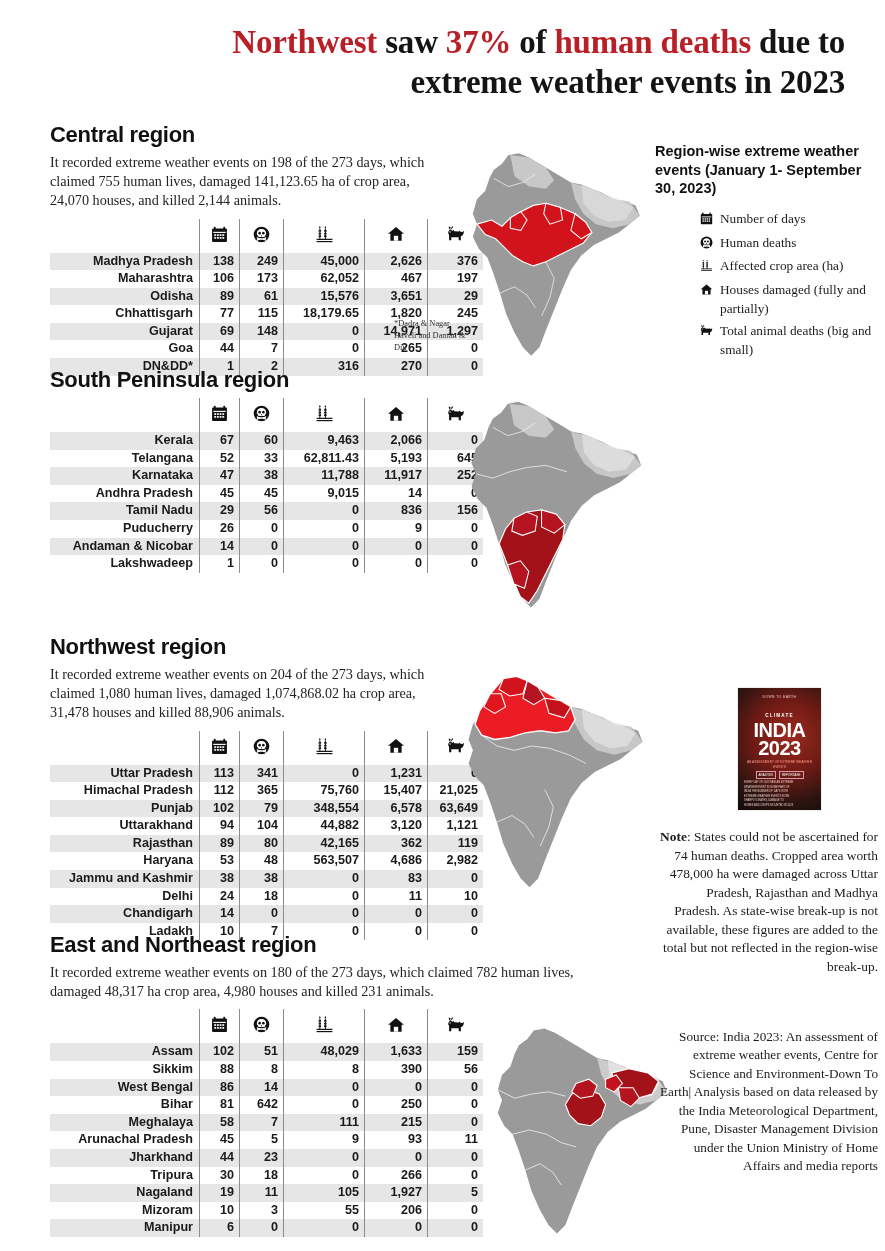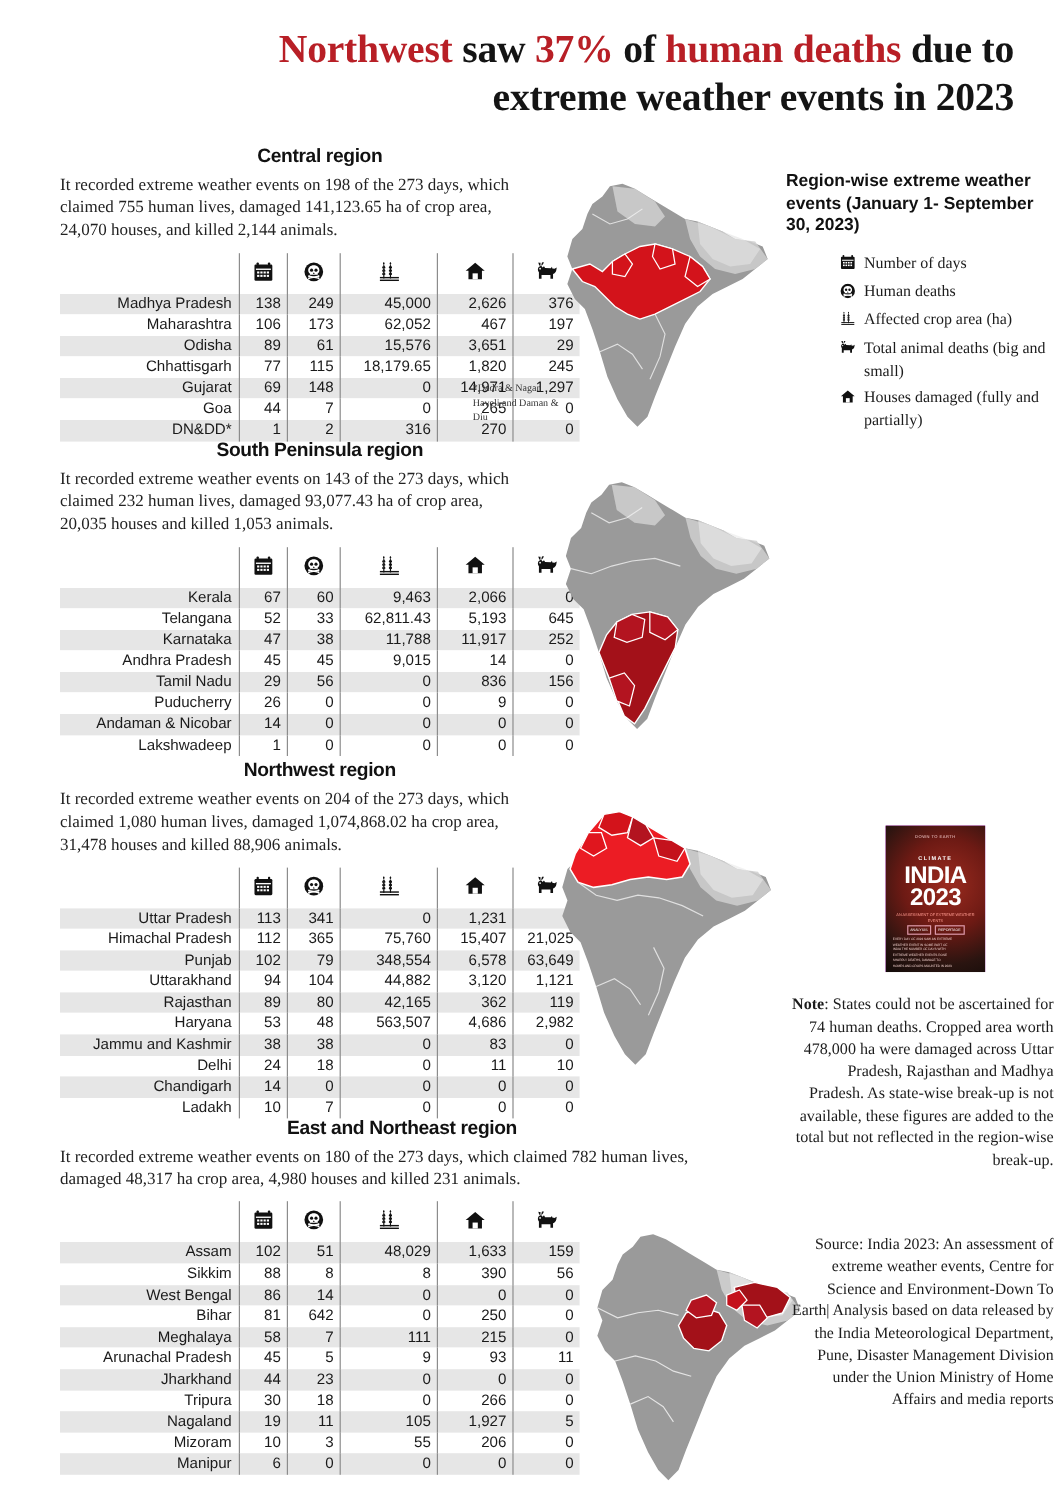--- a/index.html
+++ b/index.html
@@ -33,42 +33,41 @@
   .headline .hl-red { color: #B81F26; }
 
   
   .section {
     position: absolute;
     left: 50px;
   }
   .sec-title {
     font-family: "Liberation Sans", "DejaVu Sans", sans-serif;
     font-weight: bold;
-    font-size: 16px;
+    font-size: 22px;
     letter-spacing: -0.3px;
     color: #111;
     margin: 0 0 5px 0;
-    text-align: center;
   }
   .sec-desc {
     font-family: "Liberation Serif", "DejaVu Serif", serif;
     font-size: 14.2px;
     line-height: 1.35;
     color: #222;
     margin: 0 0 8px 0;
     max-width: 395px;
   }
   .sec-desc.wide { max-width: 570px; }
 
   
   table.dt {
     border-collapse: collapse;
     font-family: "Liberation Sans", "DejaVu Sans", sans-serif;
     font-size: 12.6px;
-    font-weight: normal;
+    font-weight: bold;
     color: #1a1a1a;
   }
   table.dt th, table.dt td {
     padding: 0;
     vertical-align: middle;
   }
   table.dt thead th {
     height: 34px;
     text-align: center;
     border-left: 1px solid #8c8c8c;
@@ -422,21 +421,20 @@
         <path d="M46 52 L60 60 L74 56 L86 48"></path>
         <path d="M52 162 L66 156 L78 164 L86 176"></path>
         <path d="M96 132 L104 148 L100 166 L92 184"></path>
       </g>
     </g>
   </svg>
 </div>
 
 <div class="section" style="top:367px;">
   <h2 class="sec-title">South Peninsula region</h2>
-  <p class="sec-desc">It recorded extreme weather events on 143 of the 273 days, which claimed 232 human lives, damaged 93,077.43 ha of crop area, 20,035 houses and killed 1,053 animals.</p>
   <table class="dt">
     <thead>
       <tr>
         <th class="lbl-h c-lbl"></th>
         <th class="c-days"><span class="ico"><svg width="17" height="17">
                 <use href="#sym-calendar"></use>
               </svg></span></th>
         <th class="c-dead"><span class="ico"><svg width="17" height="17">
                 <use href="#sym-skull"></use>
               </svg></span></th>
@@ -823,29 +821,29 @@
     <span class="li-txt">Human deaths</span>
   </div>
   <div class="legend-item">
     <span class="li-ico"><svg width="13" height="13">
           <use href="#sym-crop"></use>
         </svg></span>
     <span class="li-txt">Affected crop area (ha)</span>
   </div>
   <div class="legend-item">
     <span class="li-ico"><svg width="13" height="13">
+          <use href="#sym-house"></use>
+        </svg></span>
+    <span class="li-txt">Houses damaged (fully and partially)</span>
+  </div>
+  <div class="legend-item">
+    <span class="li-ico"><svg width="13" height="13">
           <use href="#sym-animal"></use>
         </svg></span>
     <span class="li-txt">Total animal deaths (big and small)</span>
-  </div>
-  <div class="legend-item">
-    <span class="li-ico"><svg width="13" height="13">
-          <use href="#sym-house"></use>
-        </svg></span>
-    <span class="li-txt">Houses damaged (fully and partially)</span>
   </div>
 </div>
 
 <div class="book">
   <div class="bk-bg"></div>
   <div class="bk-brand">DOWN TO EARTH</div>
   <div class="bk-kicker">CLIMATE</div>
   <div class="bk-t1">INDIA</div>
   <div class="bk-t2">2023</div>
   <div class="bk-sub">AN ASSESSMENT OF EXTREME WEATHER EVENTS</div>

